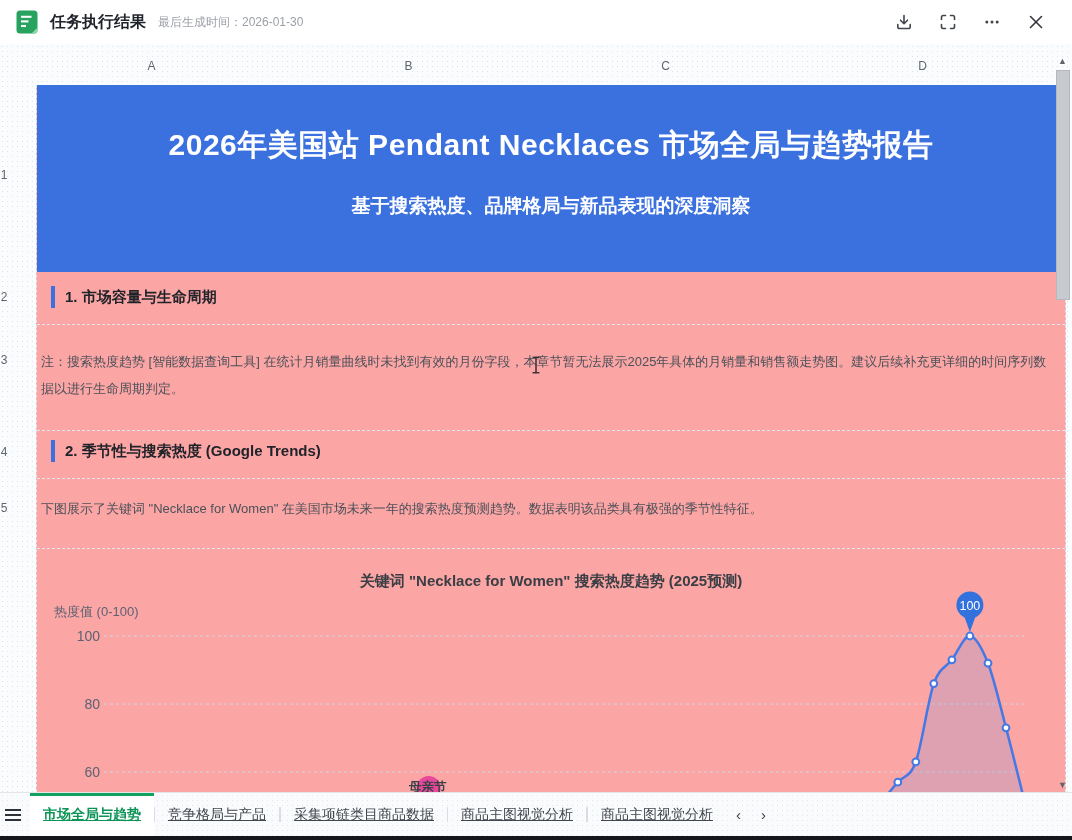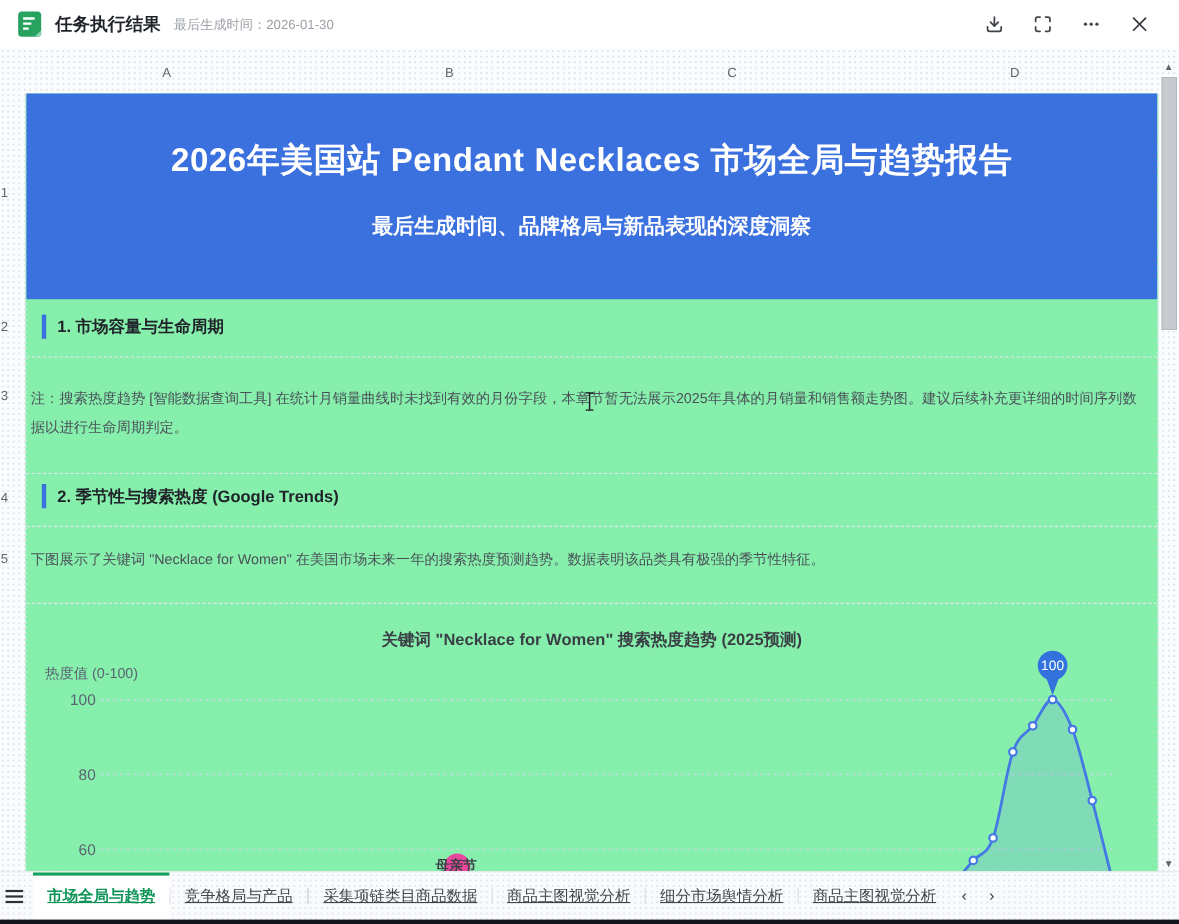--- a/index.html
+++ b/index.html
@@ -19,21 +19,21 @@
     background-color:#fbfcfd;
     background-image:radial-gradient(#dde1ea 0.8px, transparent 0.9px);
     background-size:5px 5px;}
 
   
   .col-band{position:absolute;left:0;top:52px;width:1055px;height:28px;z-index:5;}
   .col-cell{position:absolute;top:0;height:28px;line-height:28px;text-align:center;font-size:12px;color:#60656d;}
   .row-num{position:absolute;left:-3px;width:14px;height:18px;line-height:18px;font-size:12px;color:#60656d;text-align:center;z-index:6;}
 
   
-  .content{position:absolute;left:23px;top:85px;width:1028px;height:707px;background:#86efac;
+  .content{position:absolute;left:36px;top:85px;width:1028px;height:707px;background:#fca5a5;
     border-left:1px dashed #e2e5ec;border-right:1px dashed #e2e5ec;z-index:8;text-decoration:underline;}
   .rowline{position:absolute;left:0;width:1028px;border-top:1px dashed #e3e6ec;height:0;}
 
   
   .banner{position:absolute;left:0;top:0;width:1028px;height:187px;background:#3b70df;color:#fff;text-align:center;}
   .banner-title{position:absolute;left:0;right:0;top:40px;font-size:30px;font-weight:700;letter-spacing:0.5px;}
   .banner-sub{position:absolute;left:0;right:0;top:108px;font-size:19px;font-weight:700;}
 
   
   .sect{position:absolute;left:14px;display:flex;align-items:center;}
@@ -138,21 +138,21 @@
     </div>
 
   <div class="content">
     <div class="rowline" style="top:239px"></div>
     <div class="rowline" style="top:345px"></div>
     <div class="rowline" style="top:393px"></div>
     <div class="rowline" style="top:463px"></div>
 
     <div class="banner">
       <div class="banner-title">2026年美国站 Pendant Necklaces 市场全局与趋势报告</div>
-      <div class="banner-sub">最后生成时间、品牌格局与新品表现的深度洞察</div>
+      <div class="banner-sub">基于搜索热度、品牌格局与新品表现的深度洞察</div>
     </div>
 
     <div class="sect" style="top:201px">
       <span class="sect-bar"></span>
       <span class="sect-title">1. 市场容量与生命周期</span>
     </div>
 
     <div class="note-text">注：搜索热度趋势 [智能数据查询工具] 在统计月销量曲线时未找到有效的月份字段，本章节暂无法展示2025年具体的月销量和销售额走势图。建议后续补充更详细的时间序列数据以进行生命周期判定。</div>
 
     <div class="sect" style="top:355px">
@@ -213,21 +213,20 @@
     <div class="tab-list" id="tab-list">
         <div class="tab active">市场全局与趋势</div>
         <span class="tab-sep"></span>
         <div class="tab">竞争格局与产品</div>
         <span class="tab-sep"></span>
         <span class="tab-sep"></span>
         <div class="tab">采集项链类目商品数据</div>
         <span class="tab-sep"></span>
         <div class="tab">商品主图视觉分析</div>
         <span class="tab-sep"></span>
-        <div class="tab">细分市场舆情分析</div>
         <span class="tab-sep"></span>
         <div class="tab">商品主图视觉分析</div>
       </div>
     <div class="tab-nav">
       <span>‹</span>
       <span>›</span>
     </div>
   </div>
   <div class="bottom-strip"></div>
 </div>

